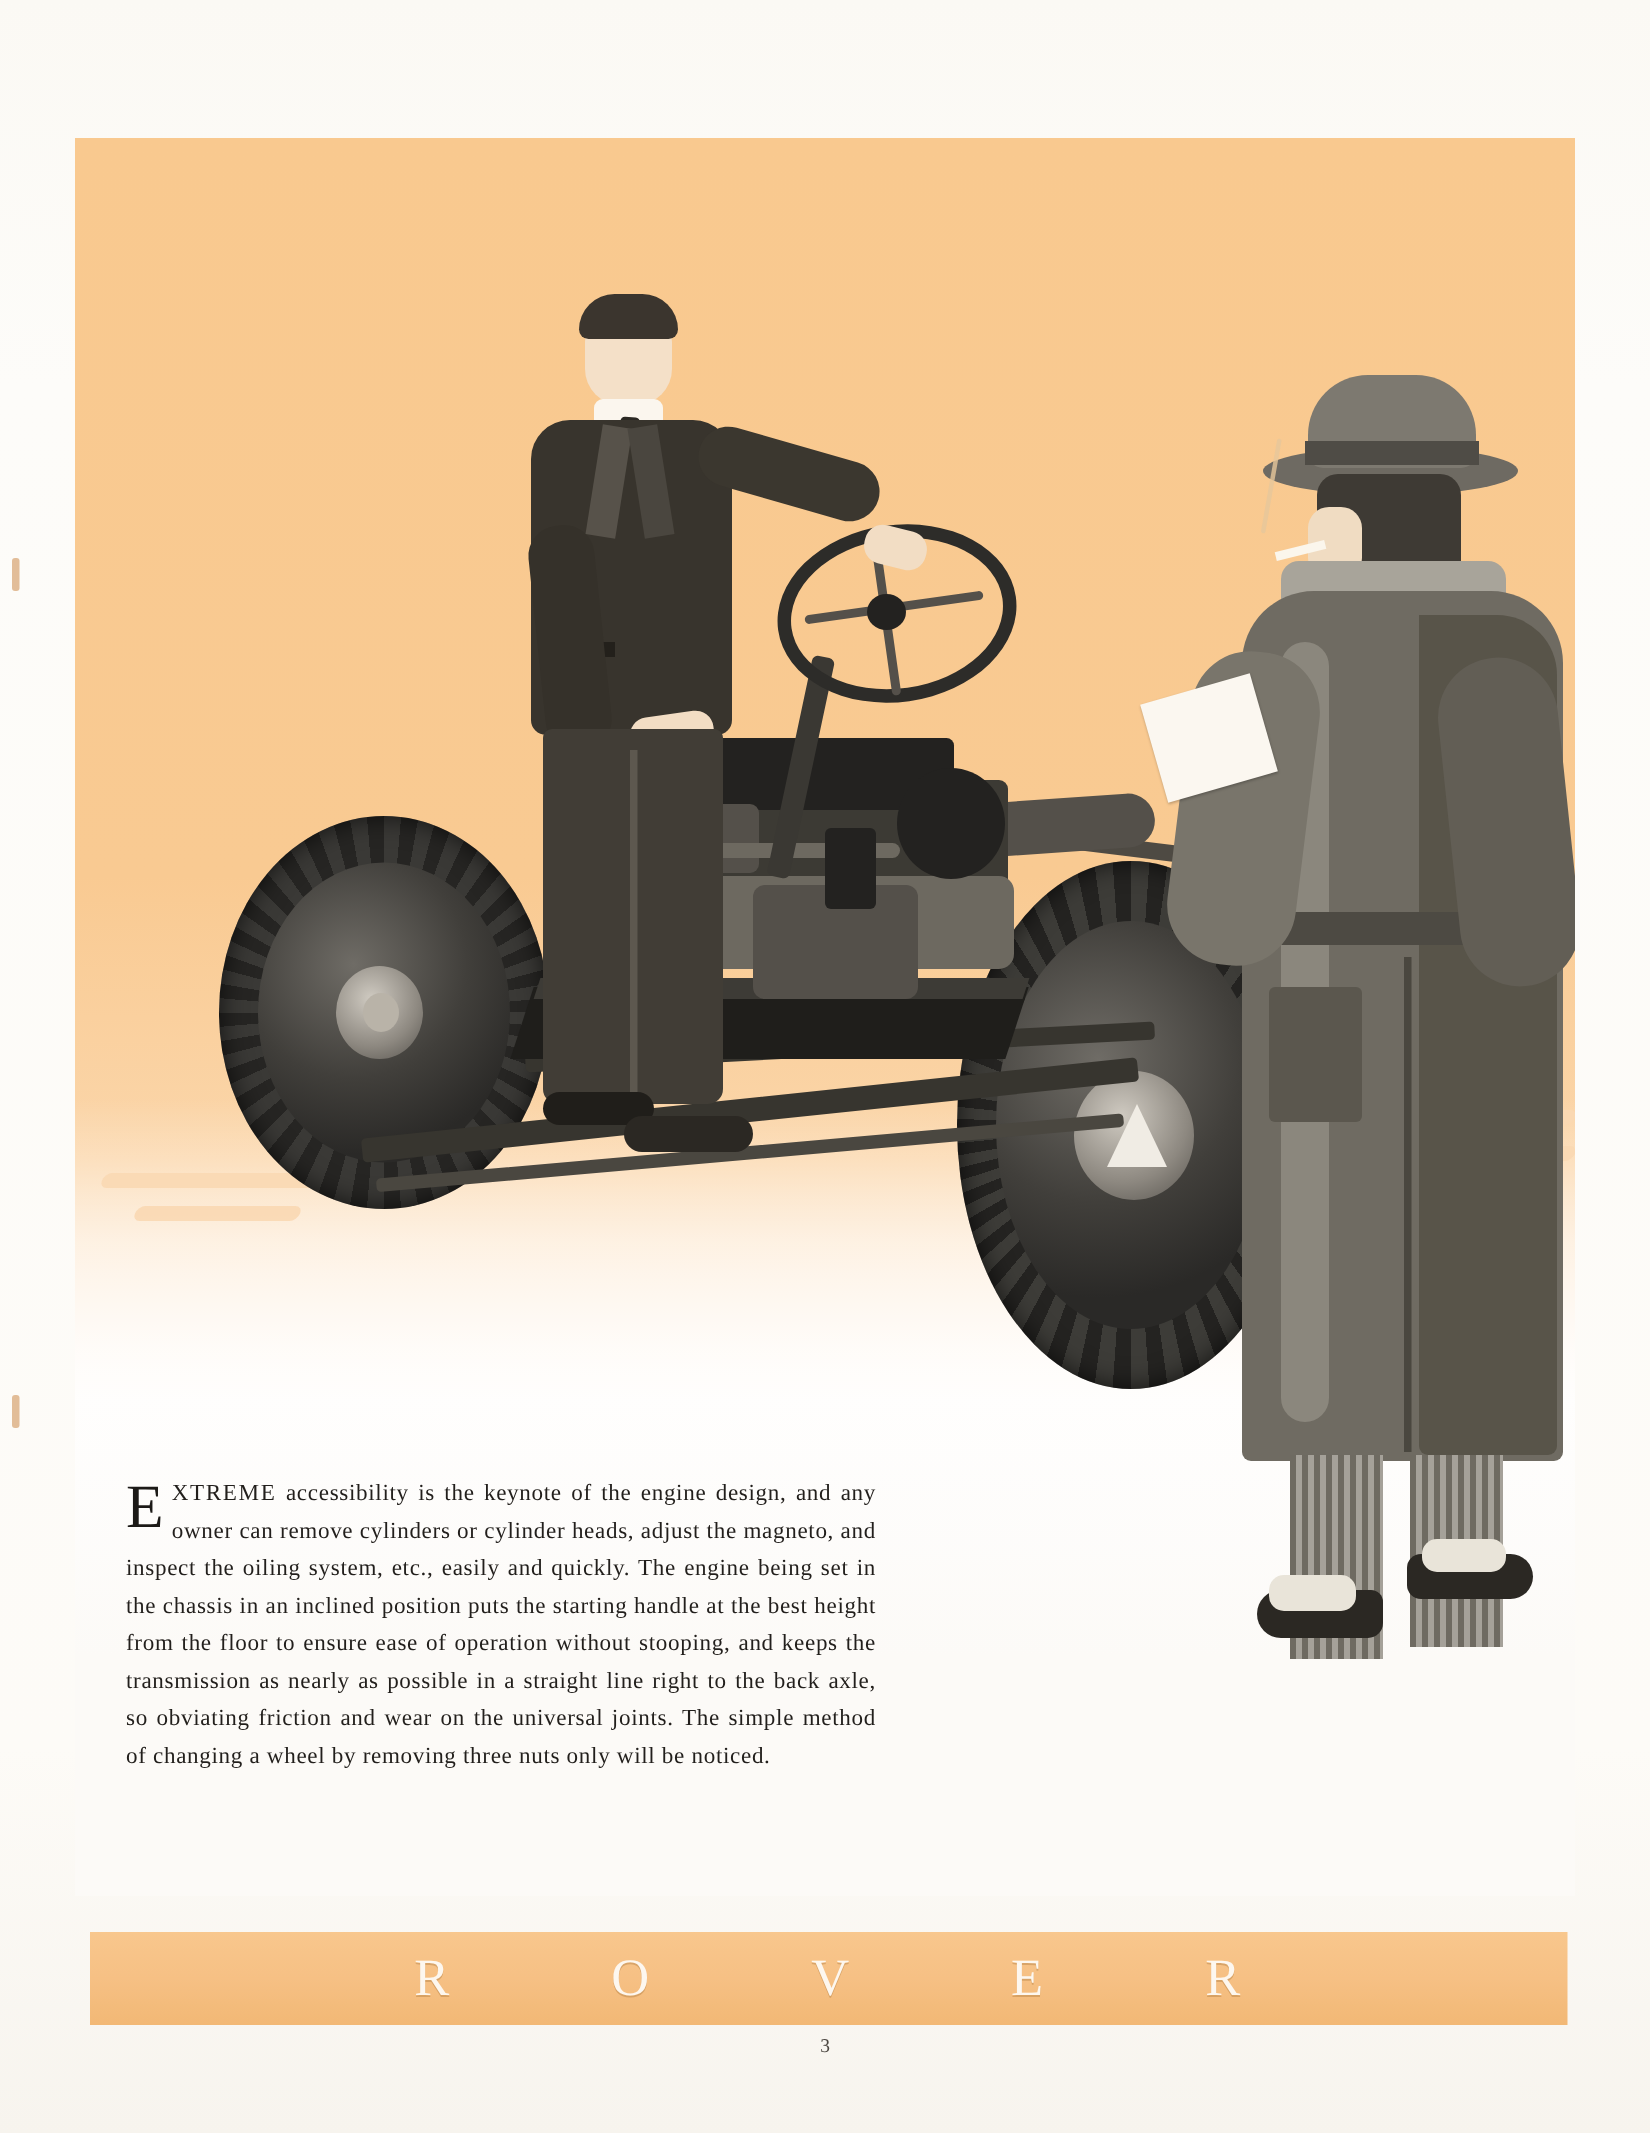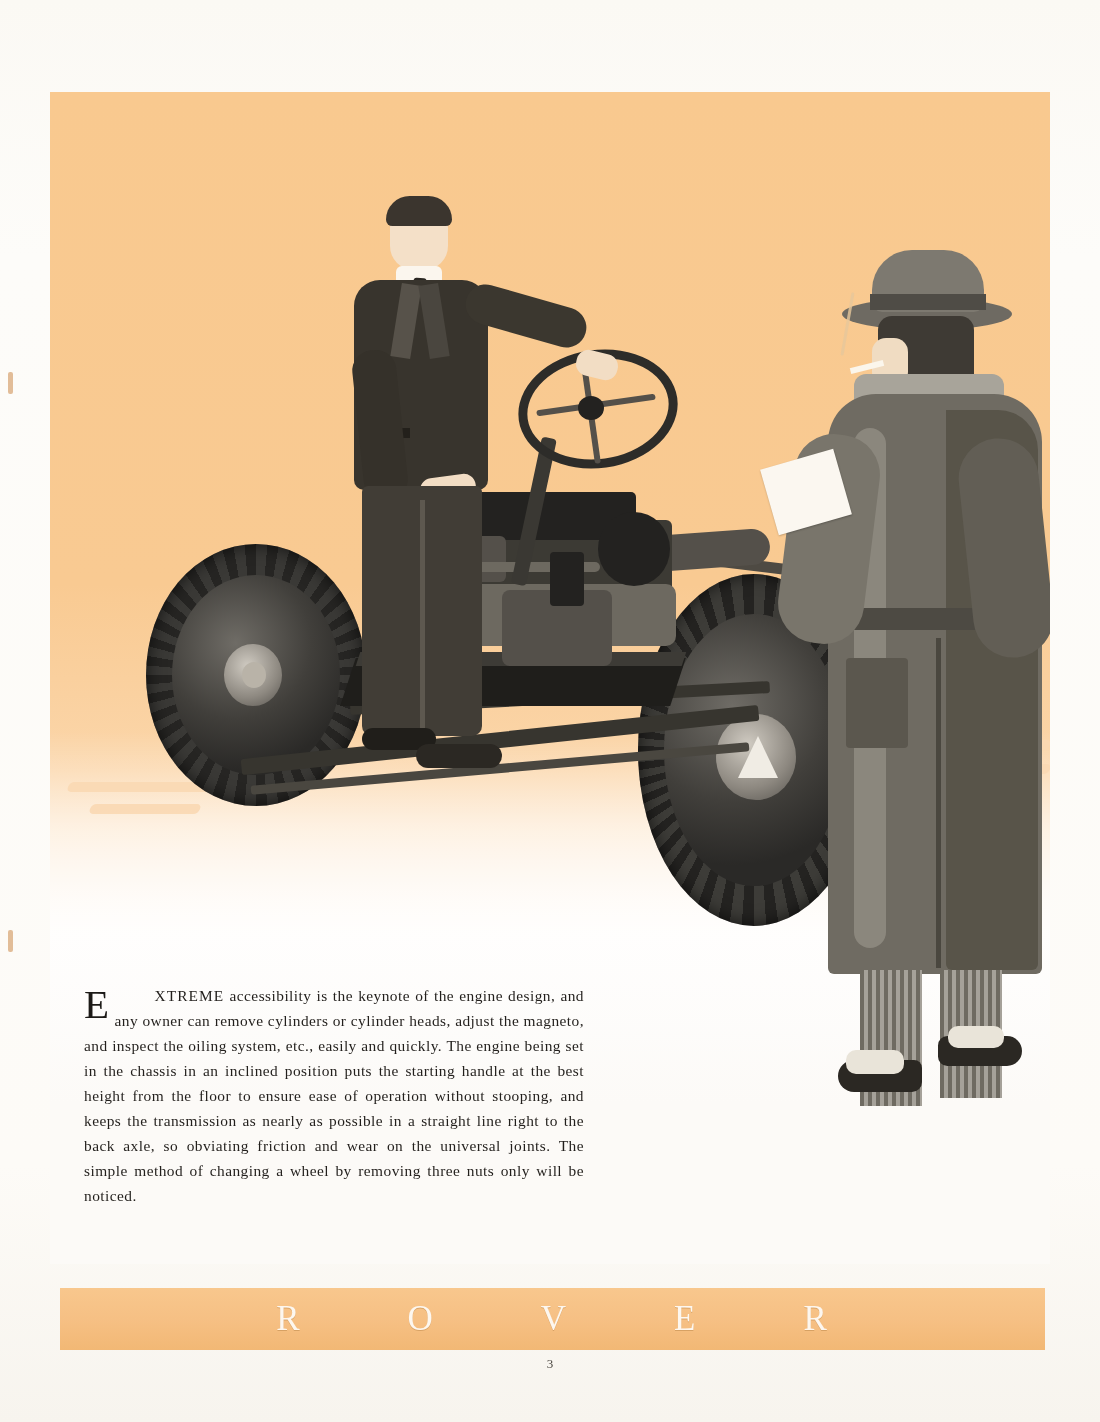--- a/index.html
+++ b/index.html
@@ -141,21 +141,21 @@
     letter-spacing: .45px;
   }
   .dropcap {
     float: left;
     font-size: 41px;
     line-height: .82;
     padding: 4px 5px 0 0;
     font-family: "Liberation Serif", serif;
     color: #1c1a17;
   }
-  .smallcaps { letter-spacing: 1.1px; margin-left: 40px; }
+  .smallcaps { letter-spacing: 1.1px; }
 
   
   .footer-band {
     position: absolute;
     left: 60px;
     top: 1288px;
     width: 985px;
     height: 62px;
     background: linear-gradient(180deg,#f8c78d 0%, #f6c084 50%, #f2b875 100%);
     display: flex;

